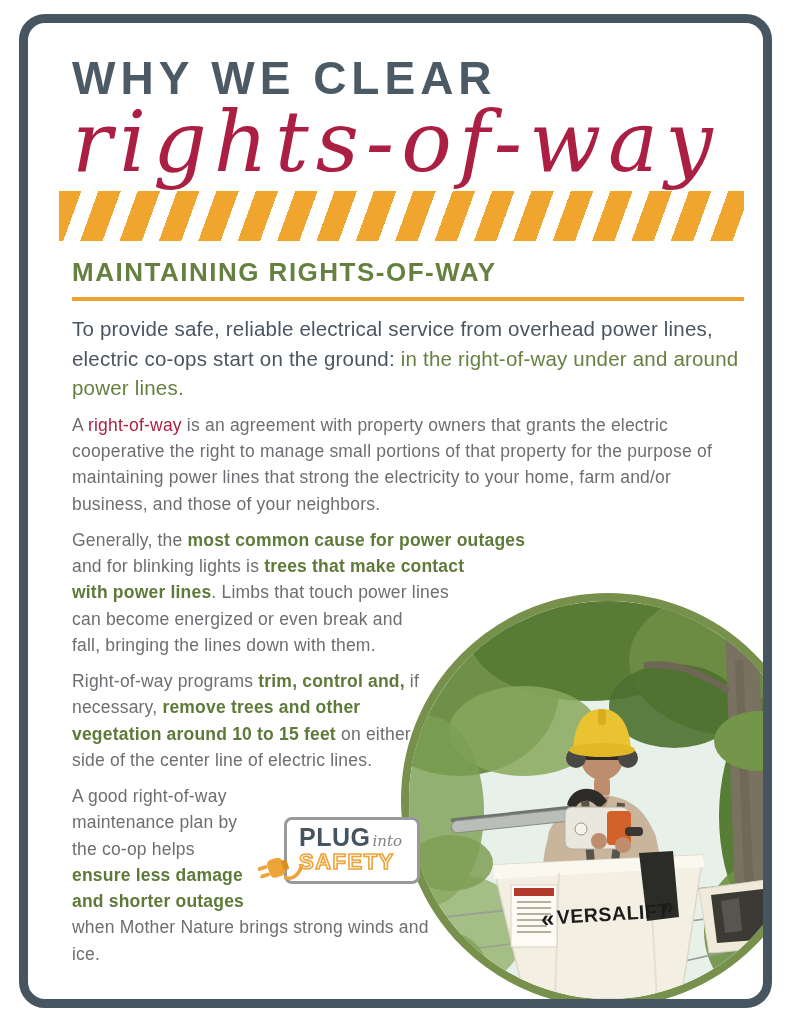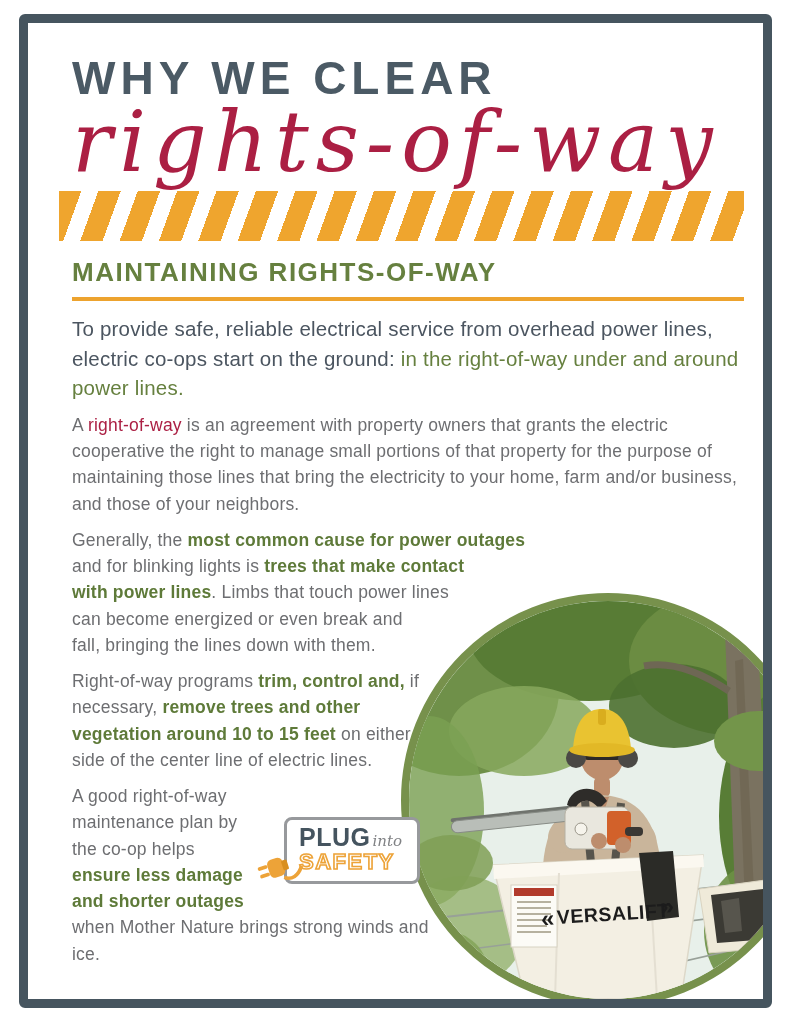--- a/index.html
+++ b/index.html
@@ -3,21 +3,21 @@
 <meta charset="utf-8">
 <style>
   html,body { margin:0; padding:0; background:#ffffff; }
   body {
     width:791px; height:1024px; position:relative; overflow:hidden;
     font-family:"Liberation Sans", sans-serif;
     -webkit-font-smoothing:antialiased;
   }
   .page {
     position:absolute; left:19px; top:14px; width:753px; height:994px;
-    box-sizing:border-box; border:9px solid #46555f; border-radius:6px;
+    box-sizing:border-box; border:9px solid #46555f; border-radius:26px;
     background:#ffffff; overflow:hidden;
   }
   .content {
     position:relative; height:100%; box-sizing:border-box;
     padding:32px 19px 0 44px; z-index:2;
   }
   .title {
     font-size:46px; font-weight:bold; color:#4b5a65;
     letter-spacing:5px; line-height:1;
   }
@@ -93,21 +93,21 @@
     <div class="stripes"></div>
 
     <div class="subtitle">
       <div>MAINTAINING RIGHTS-OF-WAY</div>
     </div>
 
     <div class="divider"></div>
 
     <p class="intro"><span class="seg-slate-bold">To provide safe, reliable electrical service from overhead power lines, electric co-ops start on the ground: </span><span class="seg-green-bold-lg">in the right-of-way under and around power lines.</span></p>
 
-    <p class="body"><span class="seg-gray">A </span><span class="seg-red-bold">right-of-way</span><span class="seg-gray"> is an agreement with property owners that grants the electric cooperative the right to manage small portions of that property for the purpose of maintaining those lines that bring the electricity to your home, farm and/or business, and those of your neighbors.</span></p>
+    <p class="body"><span class="seg-gray">A </span><span class="seg-red-bold">right-of-way</span><span class="seg-gray"> is an agreement with property owners that grants the electric cooperative the right to manage small portions of that property for the purpose of maintaining power lines that strong the electricity to your home, farm and/or business, and those of your neighbors.</span></p>
 
     <div class="photo-spacer"></div>
 
     <p class="body"><span class="seg-gray">Generally, the </span><span class="seg-green-bold">most common cause for power outages</span><span class="seg-gray"> and for blinking lights is </span><span class="seg-green-bold">trees that make contact with power lines</span><span class="seg-gray">. Limbs that touch power lines can become energized or even break and fall, bringing the lines down with them.</span></p>
     <p class="body"><span class="seg-gray">Right-of-way programs </span><span class="seg-green-bold">trim, control and,</span><span class="seg-gray"> if necessary, </span><span class="seg-green-bold">remove trees and other vegetation around 10 to 15 feet</span><span class="seg-gray"> on either side of the center line of electric lines.</span></p>
 
     <div class="logo-float">
       <div class="safety-logo">
         <div class="logo-row1">
           <span class="logo-plug-word">PLUG</span><span class="logo-into-word">into</span>

